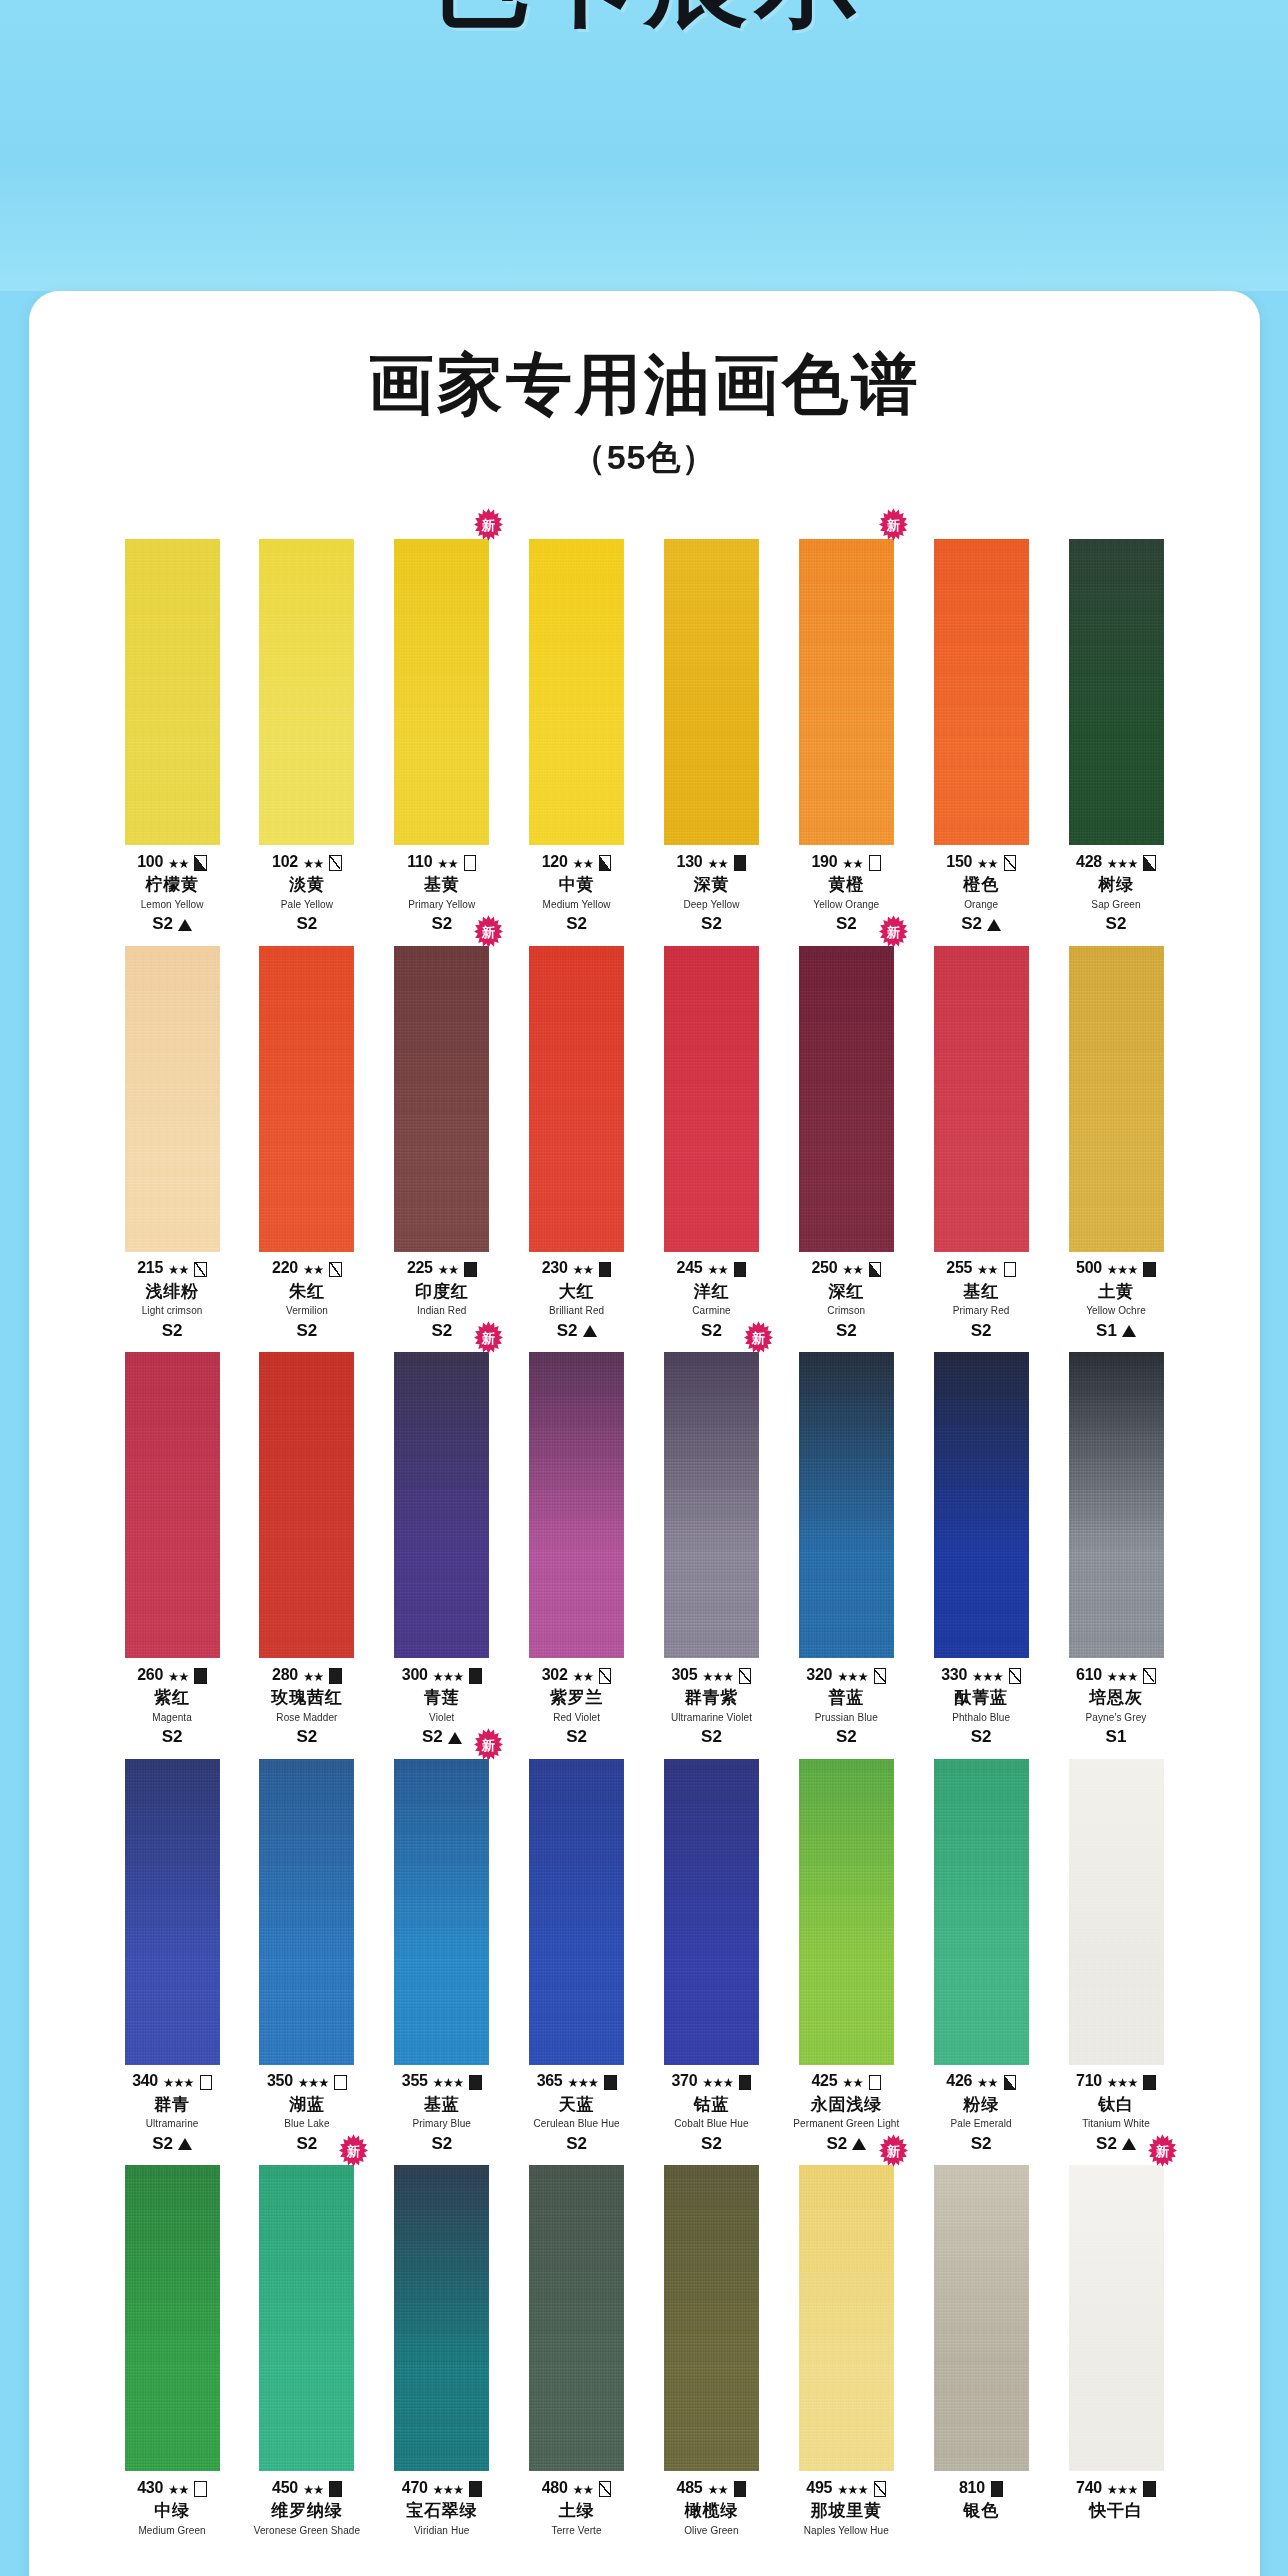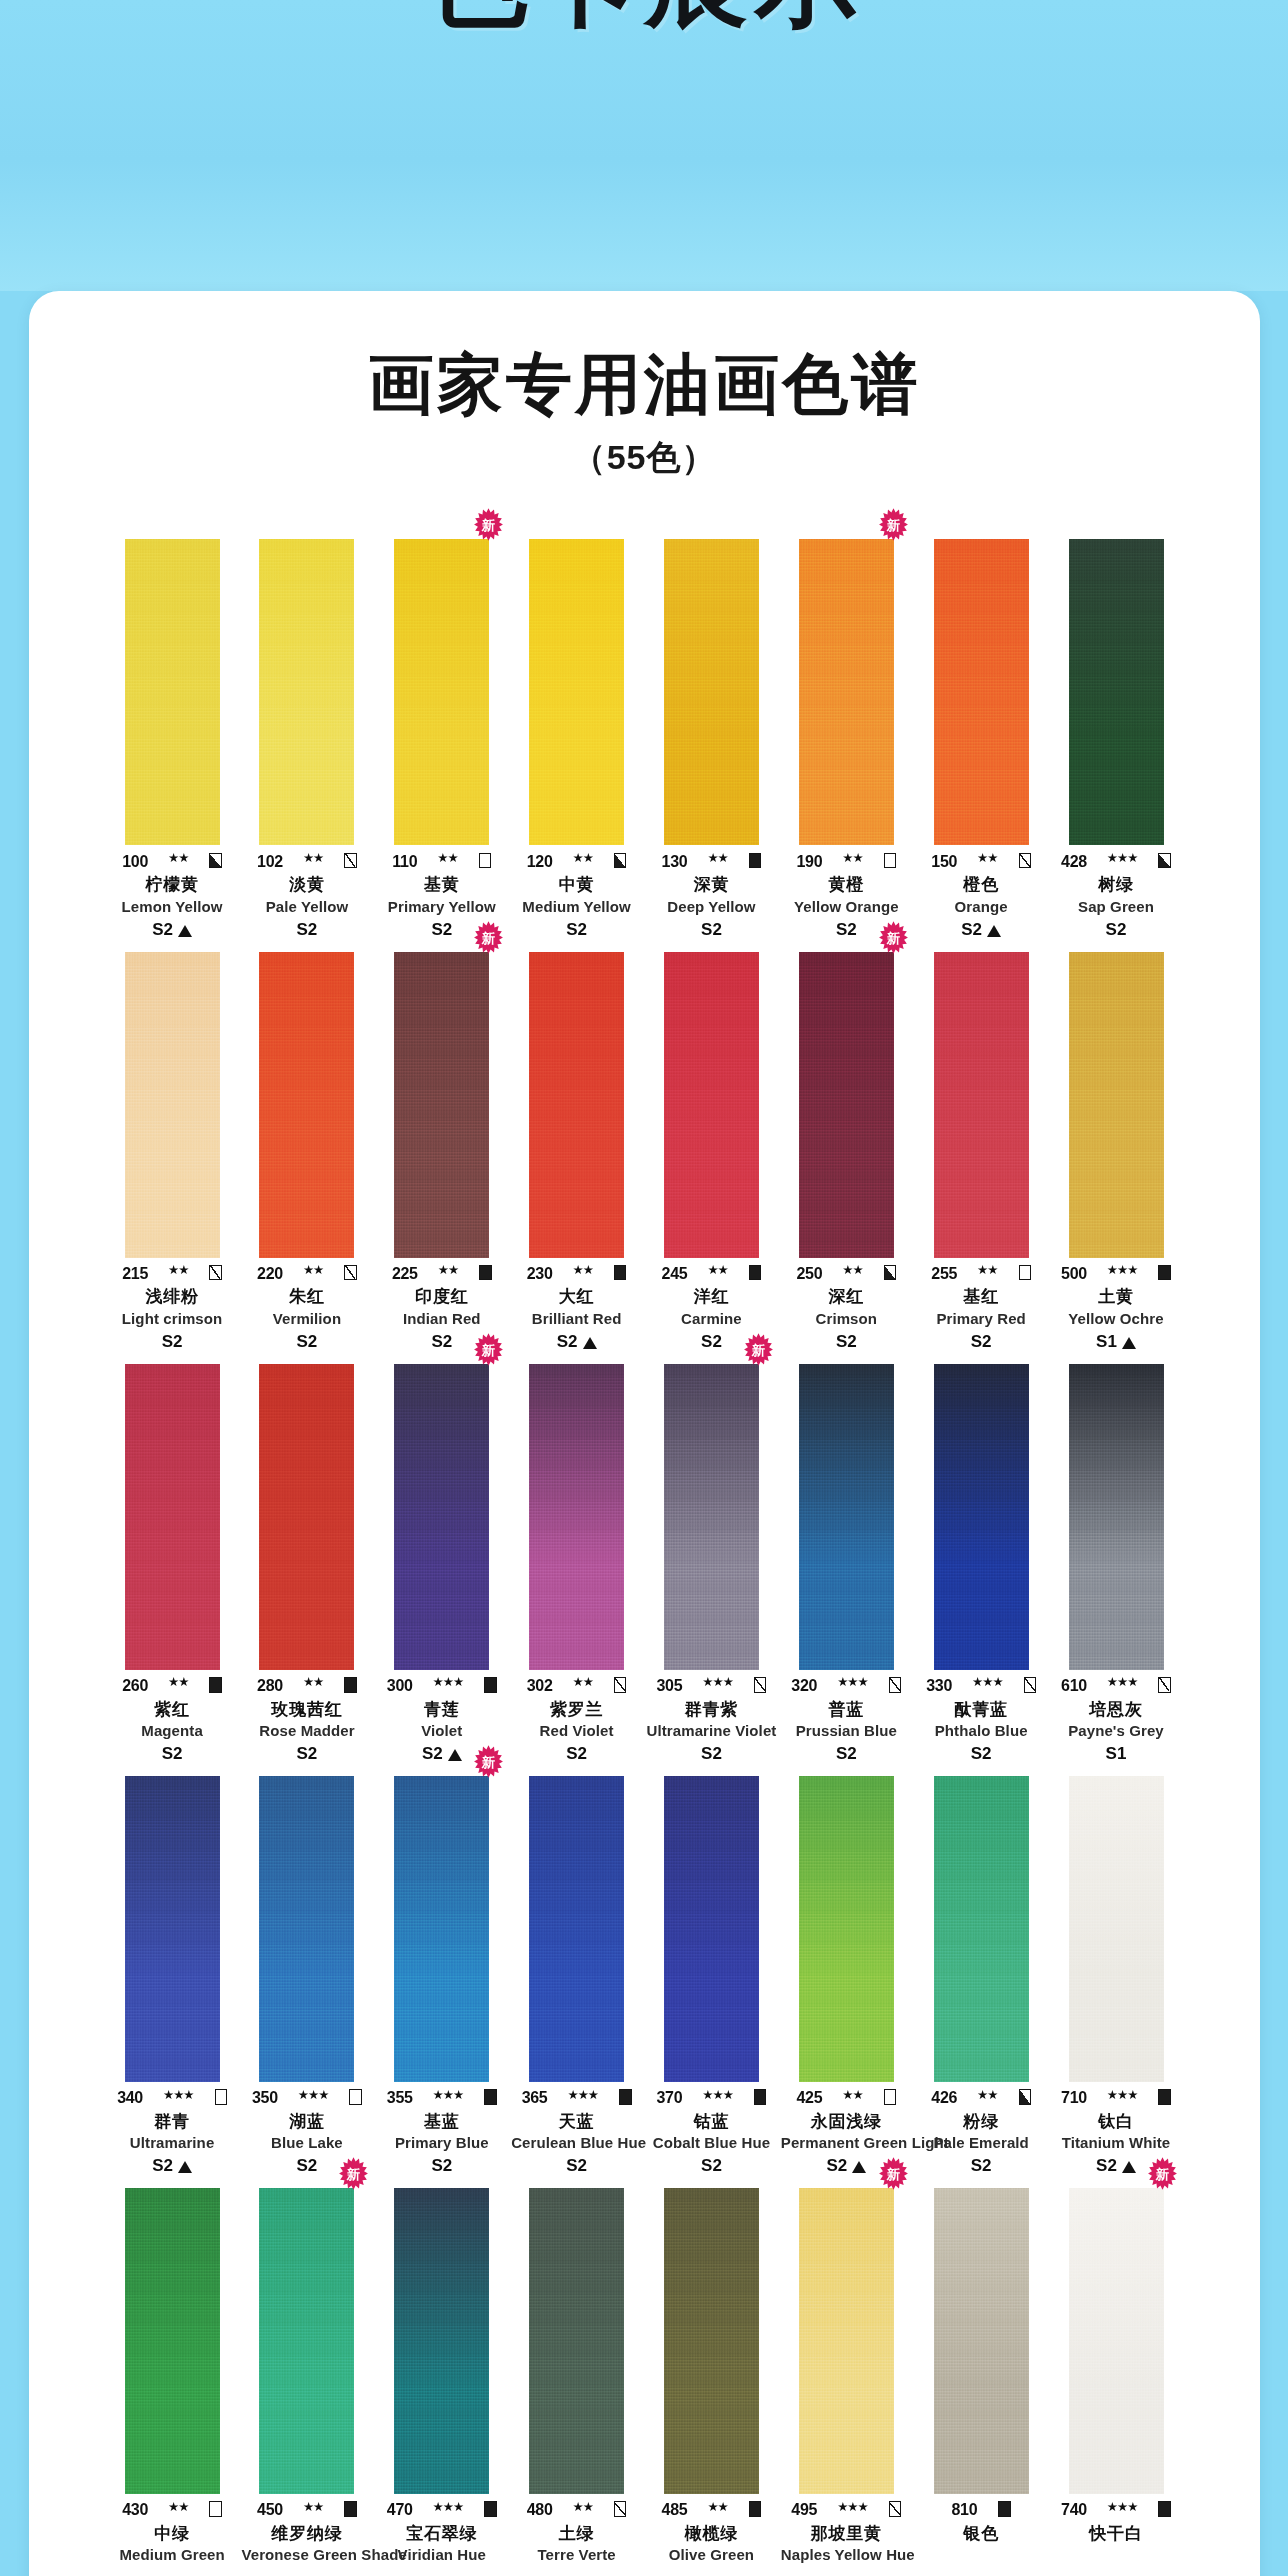--- a/index.html
+++ b/index.html
@@ -169,23 +169,23 @@
   
   .label {
     margin-top: 7.3px;
     width: 100%;
     text-align: center;
     line-height: 1.12;
   }
 
   .line-code {
     display: flex;
-    align-items: flex-start;
+    align-items: flex-end;
     justify-content: center;
-    gap: 20px;
+    gap: 5px;
     font-size: 16px;
     font-weight: 700;
     color: #101010;
     white-space: nowrap;
   }
 
   .code-num { letter-spacing: -0.3px; }
 
   .stars {
     font-size: 12.5px;
@@ -227,22 +227,22 @@
     margin-top: 4.7px;
     font-size: 17px;
     font-weight: 700;
     color: #111;
     letter-spacing: 0.8px;
     white-space: nowrap;
   }
 
   .name-en {
     margin-top: 4.2px;
-    font-size: 15px;
-    font-weight: 700;
+    font-size: 10px;
+    font-weight: 400;
     color: #2c2c2c;
     letter-spacing: 0.1px;
     white-space: nowrap;
   }
 
   .line-series {
     margin-top: 4.7px;
     display: flex;
     align-items: center;
     justify-content: center;

